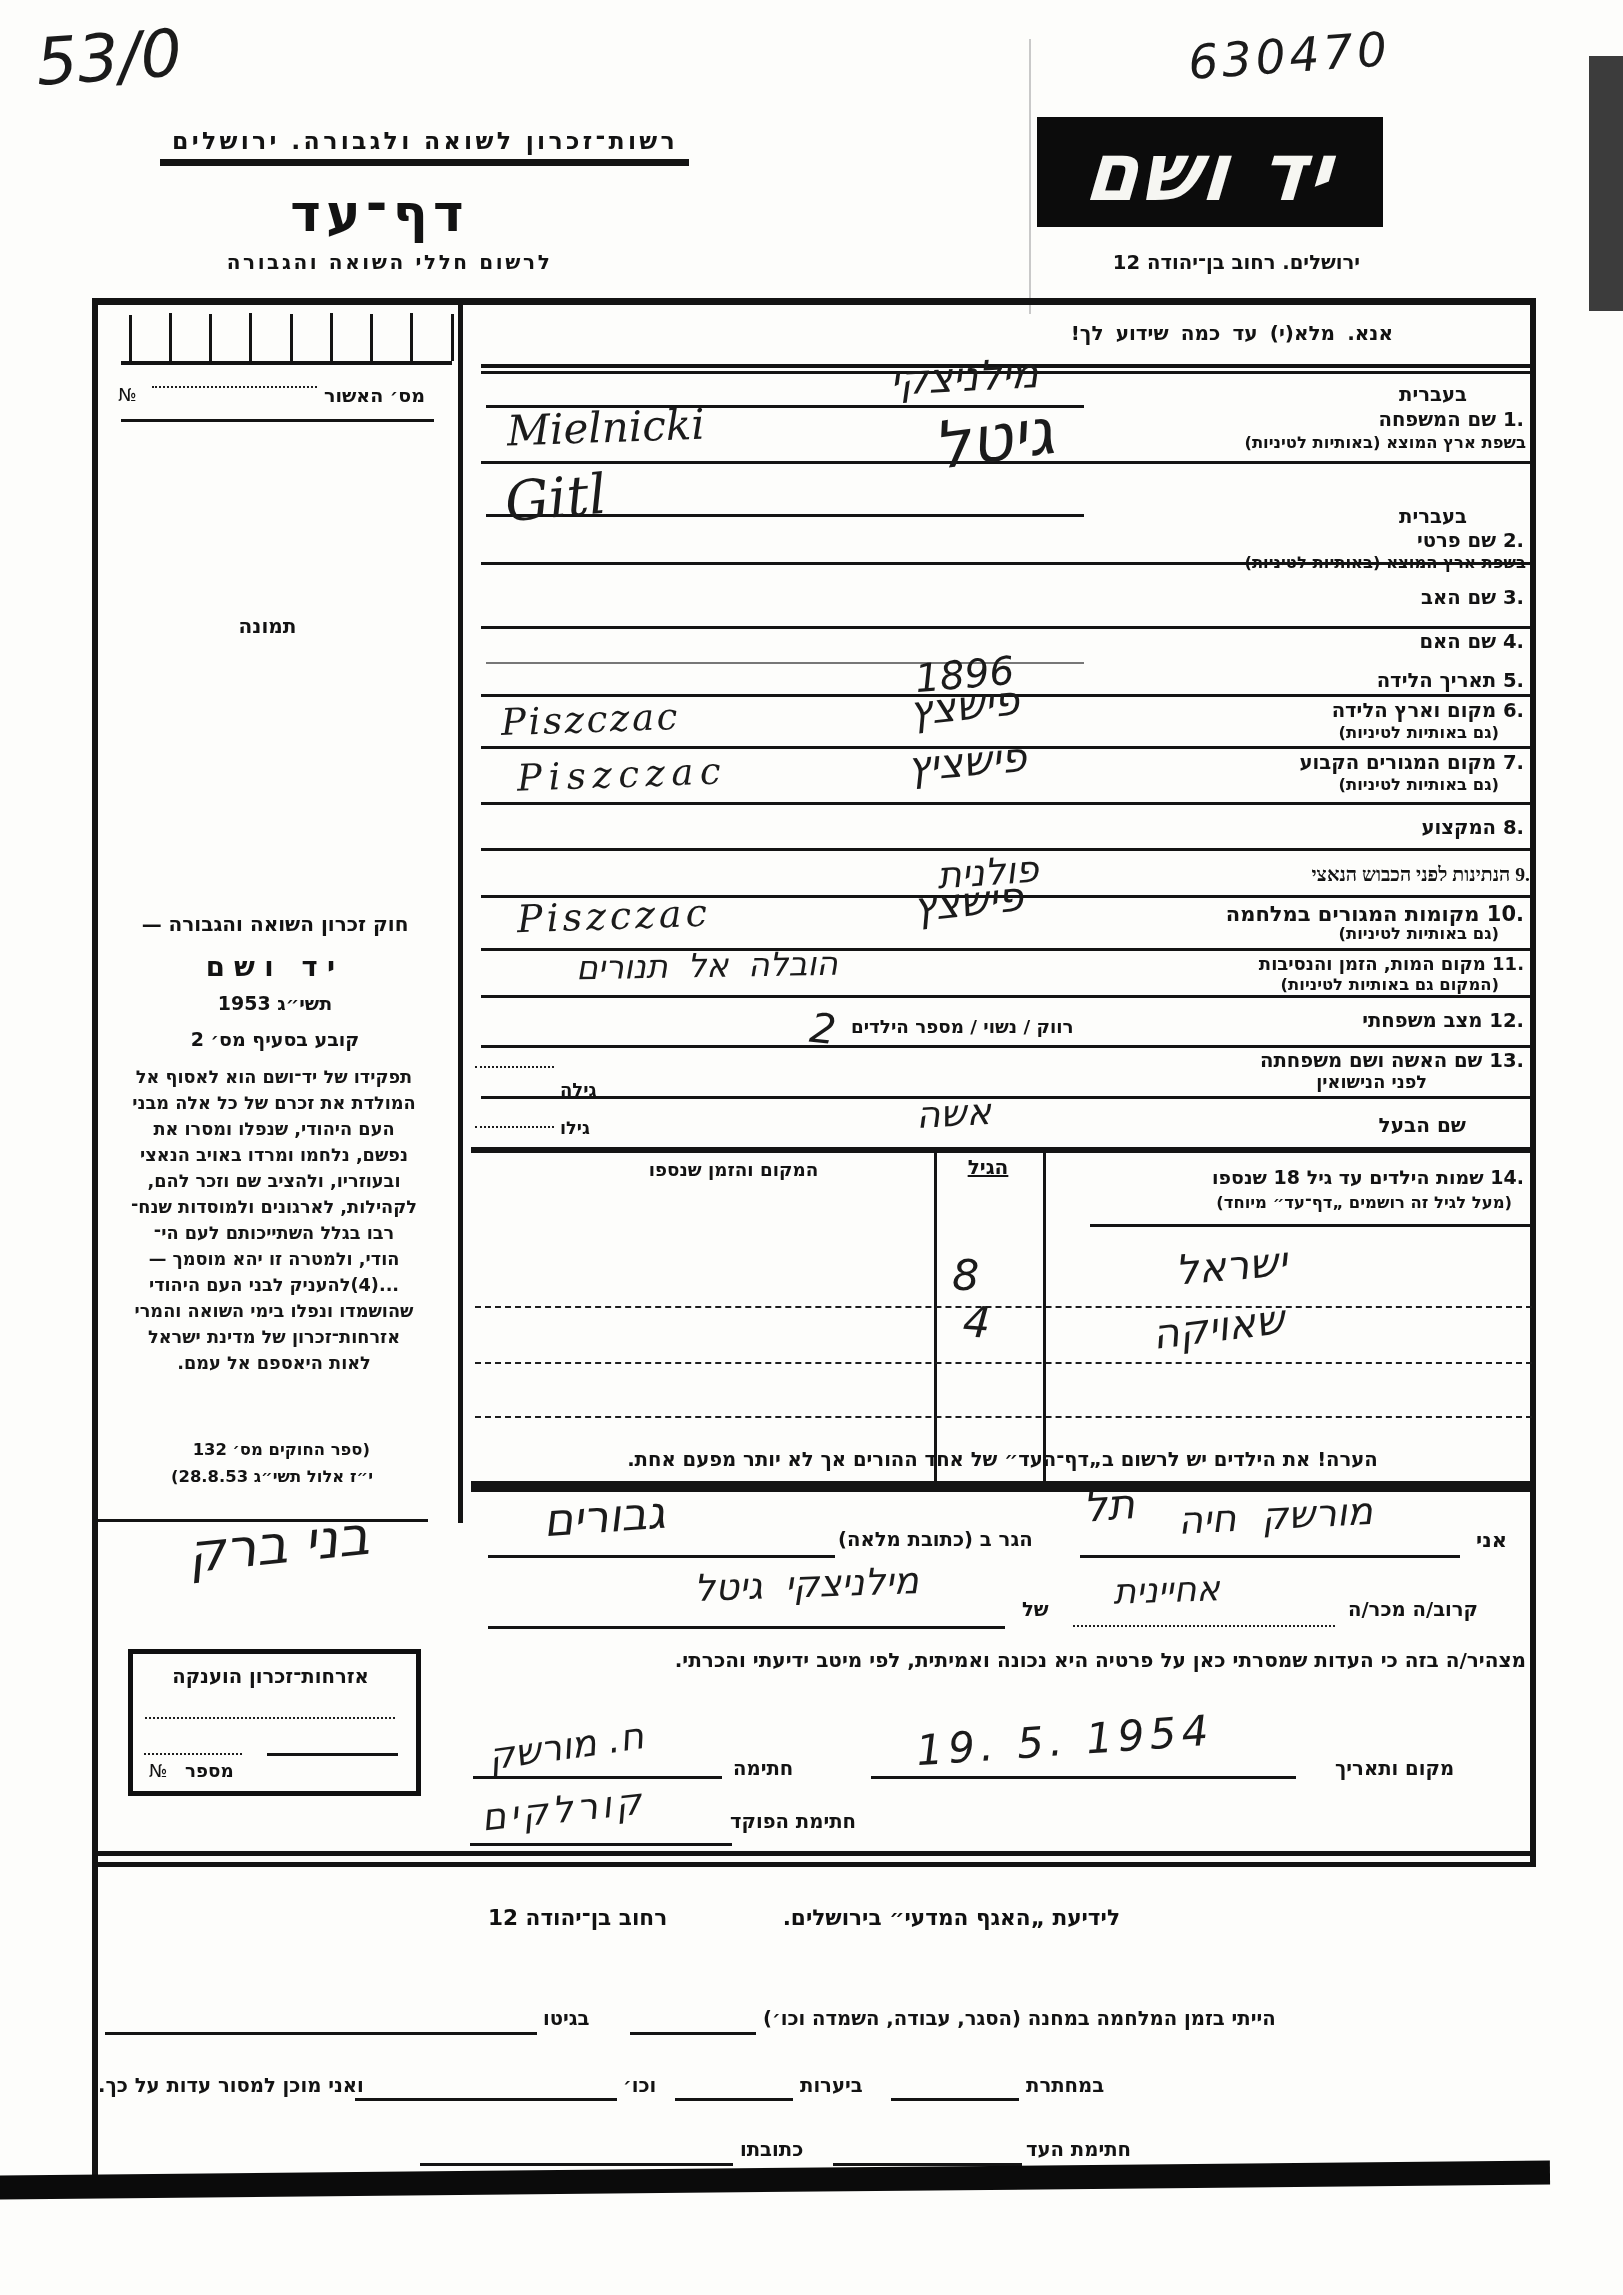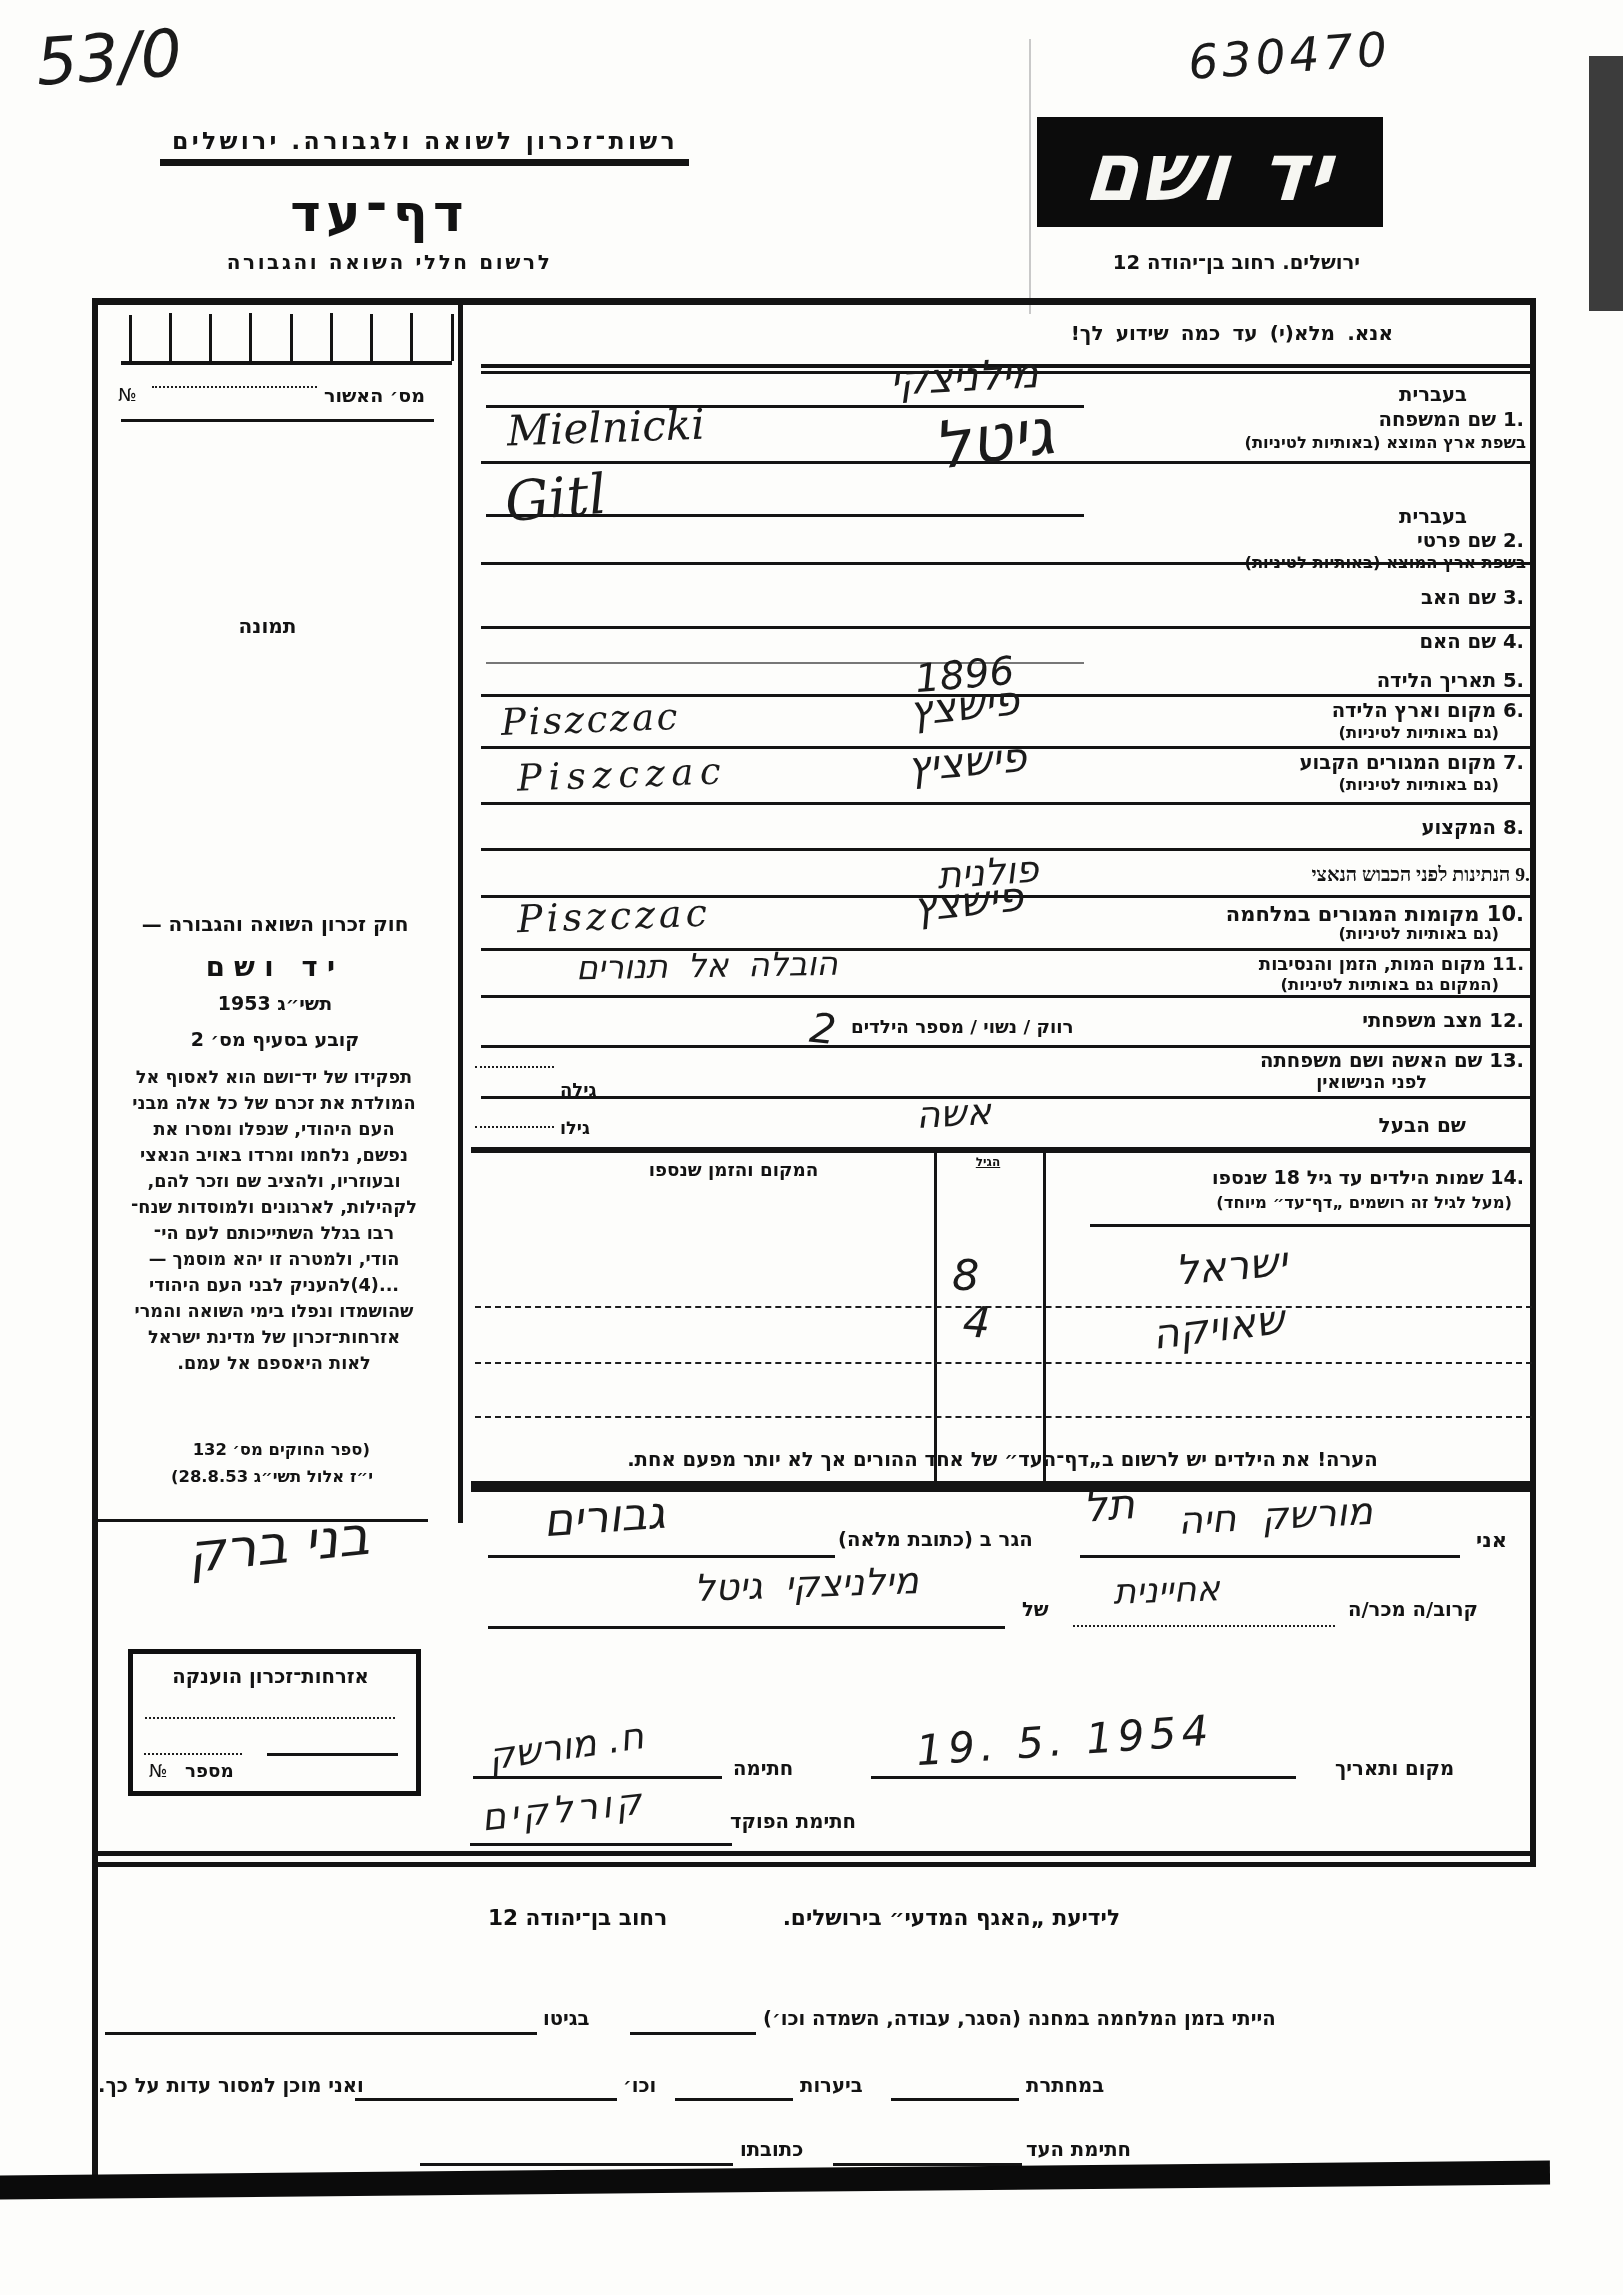--- a/index.html
+++ b/index.html
@@ -159,21 +159,21 @@
   <div class="abs hw" style="left:937px;top:851px;font-size:37px;transform:rotate(-4deg);">פולנית</div>
   <div class="abs hw" style="left:913px;top:878px;font-size:41px;transform:rotate(-6deg);">פישצץ</div>
   <div class="abs hwl" style="left:517px;top:894px;font-size:38px;letter-spacing:3.9px;transform:rotate(-2deg);">Piszczac</div>
   <div class="abs hw rtl" style="left:576px;top:946px;font-size:33px;transform:rotate(-1deg);word-spacing:9.2px;">הובלה אל תנורים</div>
   <div class="abs hw" style="left:810px;top:1005px;font-size:41px;transform:rotate(6deg);">2</div>
   <div class="abs hw" style="left:916px;top:1092px;font-size:37px;transform:rotate(-3deg);">אשה</div>
 
   <div class="ln" style="left:934px;top:1149px;width:3.3px;height:338px;"></div>
   <div class="ln" style="left:1043px;top:1149px;width:3.3px;height:338px;"></div>
   <div class="abs lbl b rtl ctr" style="left:583px;top:1159px;width:301px;font-size:18.3px;">המקום והזמן שנספו</div>
-  <div class="abs lbl b rtl ctr" style="left:939px;top:1155px;width:98px;font-size:12px;text-decoration:underline;">הגיל</div>
+  <div class="abs lbl b rtl ctr" style="left:939px;top:1155px;width:98px;font-size:20px;text-decoration:underline;">הגיל</div>
   <div class="abs lbl b rtl" style="right:99px;top:1166px;font-size:19px;"><span>.14</span> <span>שמות הילדים עד גיל 18 שנספו</span></div>
   <div class="abs lbl rtl" style="right:111px;top:1193px;font-size:16.4px;font-weight:bold;">(מעל לגיל זה רושמים „דף־עד״ מיוחד)</div>
   <div class="ln" style="left:1090px;top:1224px;width:440px;height:2.6px;"></div>
   <div class="dash" style="left:475px;top:1306px;width:1057px;"></div>
   <div class="dash" style="left:475px;top:1362px;width:1057px;"></div>
   <div class="dash" style="left:475px;top:1416px;width:1057px;"></div>
   <div class="ln" style="left:471px;top:1485px;width:1064px;height:6.5px;"></div>
   <div class="abs hw" style="left:1175px;top:1242px;font-size:41px;transform:rotate(-5deg);">ישראל</div>
   <div class="abs hw" style="left:952px;top:1250px;font-size:43px;">8</div>
   <div class="abs hw" style="left:1152px;top:1303px;font-size:41px;transform:rotate(-7deg);">שאויקה</div>
@@ -188,20 +188,21 @@
   <div class="abs hw" style="left:1083px;top:1481px;font-size:42px;transform:rotate(-4deg);">תל</div>
   <div class="abs hw" style="left:543px;top:1490px;font-size:45px;transform:rotate(-4deg);">גבורים</div>
   <div class="ln" style="left:488px;top:1555px;width:347px;height:2.6px;"></div>
   <div class="ln" style="left:1080px;top:1555px;width:380px;height:2.6px;"></div>
   <div class="abs lbl b rtl" style="left:1348px;top:1598px;font-size:19.6px;">קרוב/ה מכר/ה</div>
   <div class="abs hw" style="left:1113px;top:1570px;font-size:35px;transform:rotate(-2deg);">אחיינית</div>
   <div class="abs lbl b rtl" style="left:1022px;top:1598px;font-size:19.6px;">של</div>
   <div class="abs hw rtl" style="left:694px;top:1563px;font-size:37px;transform:rotate(-2deg);word-spacing:10.5px;">מילניצקי גיטל</div>
   <div class="dot" style="left:1073px;top:1625px;width:262px;"></div>
   <div class="ln" style="left:488px;top:1626px;width:517px;height:2.6px;"></div>
+  <div class="abs lbl b rtl" style="right:97px;top:1648px;width:1047px;font-size:20px;">מצהיר/ה בזה כי העדות שמסרתי כאן על פרטיה היא נכונה ואמיתית, לפי מיטב ידיעתי והכרתי.</div>
   <div class="abs lbl b rtl" style="left:1335px;top:1757px;font-size:19.6px;">מקום ותאריך</div>
   <div class="abs hw" style="left:916px;top:1716px;font-size:42px;transform:rotate(-4deg);letter-spacing:5.2px;">19. 5. 1954</div>
   <div class="ln" style="left:871px;top:1776px;width:425px;height:3.3px;"></div>
   <div class="abs lbl b rtl" style="left:733px;top:1757px;font-size:19.6px;">חתימה</div>
   <div class="abs hw rtl" style="left:488px;top:1725px;font-size:37px;transform:rotate(-8deg);">ח. מורשק</div>
   <div class="ln" style="left:473px;top:1776px;width:249px;height:3.3px;"></div>
   <div class="abs lbl b rtl" style="left:730px;top:1810px;font-size:19.6px;">חתימת הפוקד</div>
   <div class="abs hw rtl" style="left:481px;top:1788px;font-size:37px;transform:rotate(-6deg);letter-spacing:3.9px;">קורלקים</div>
   <div class="ln" style="left:470px;top:1843px;width:262px;height:3.3px;"></div>
 

